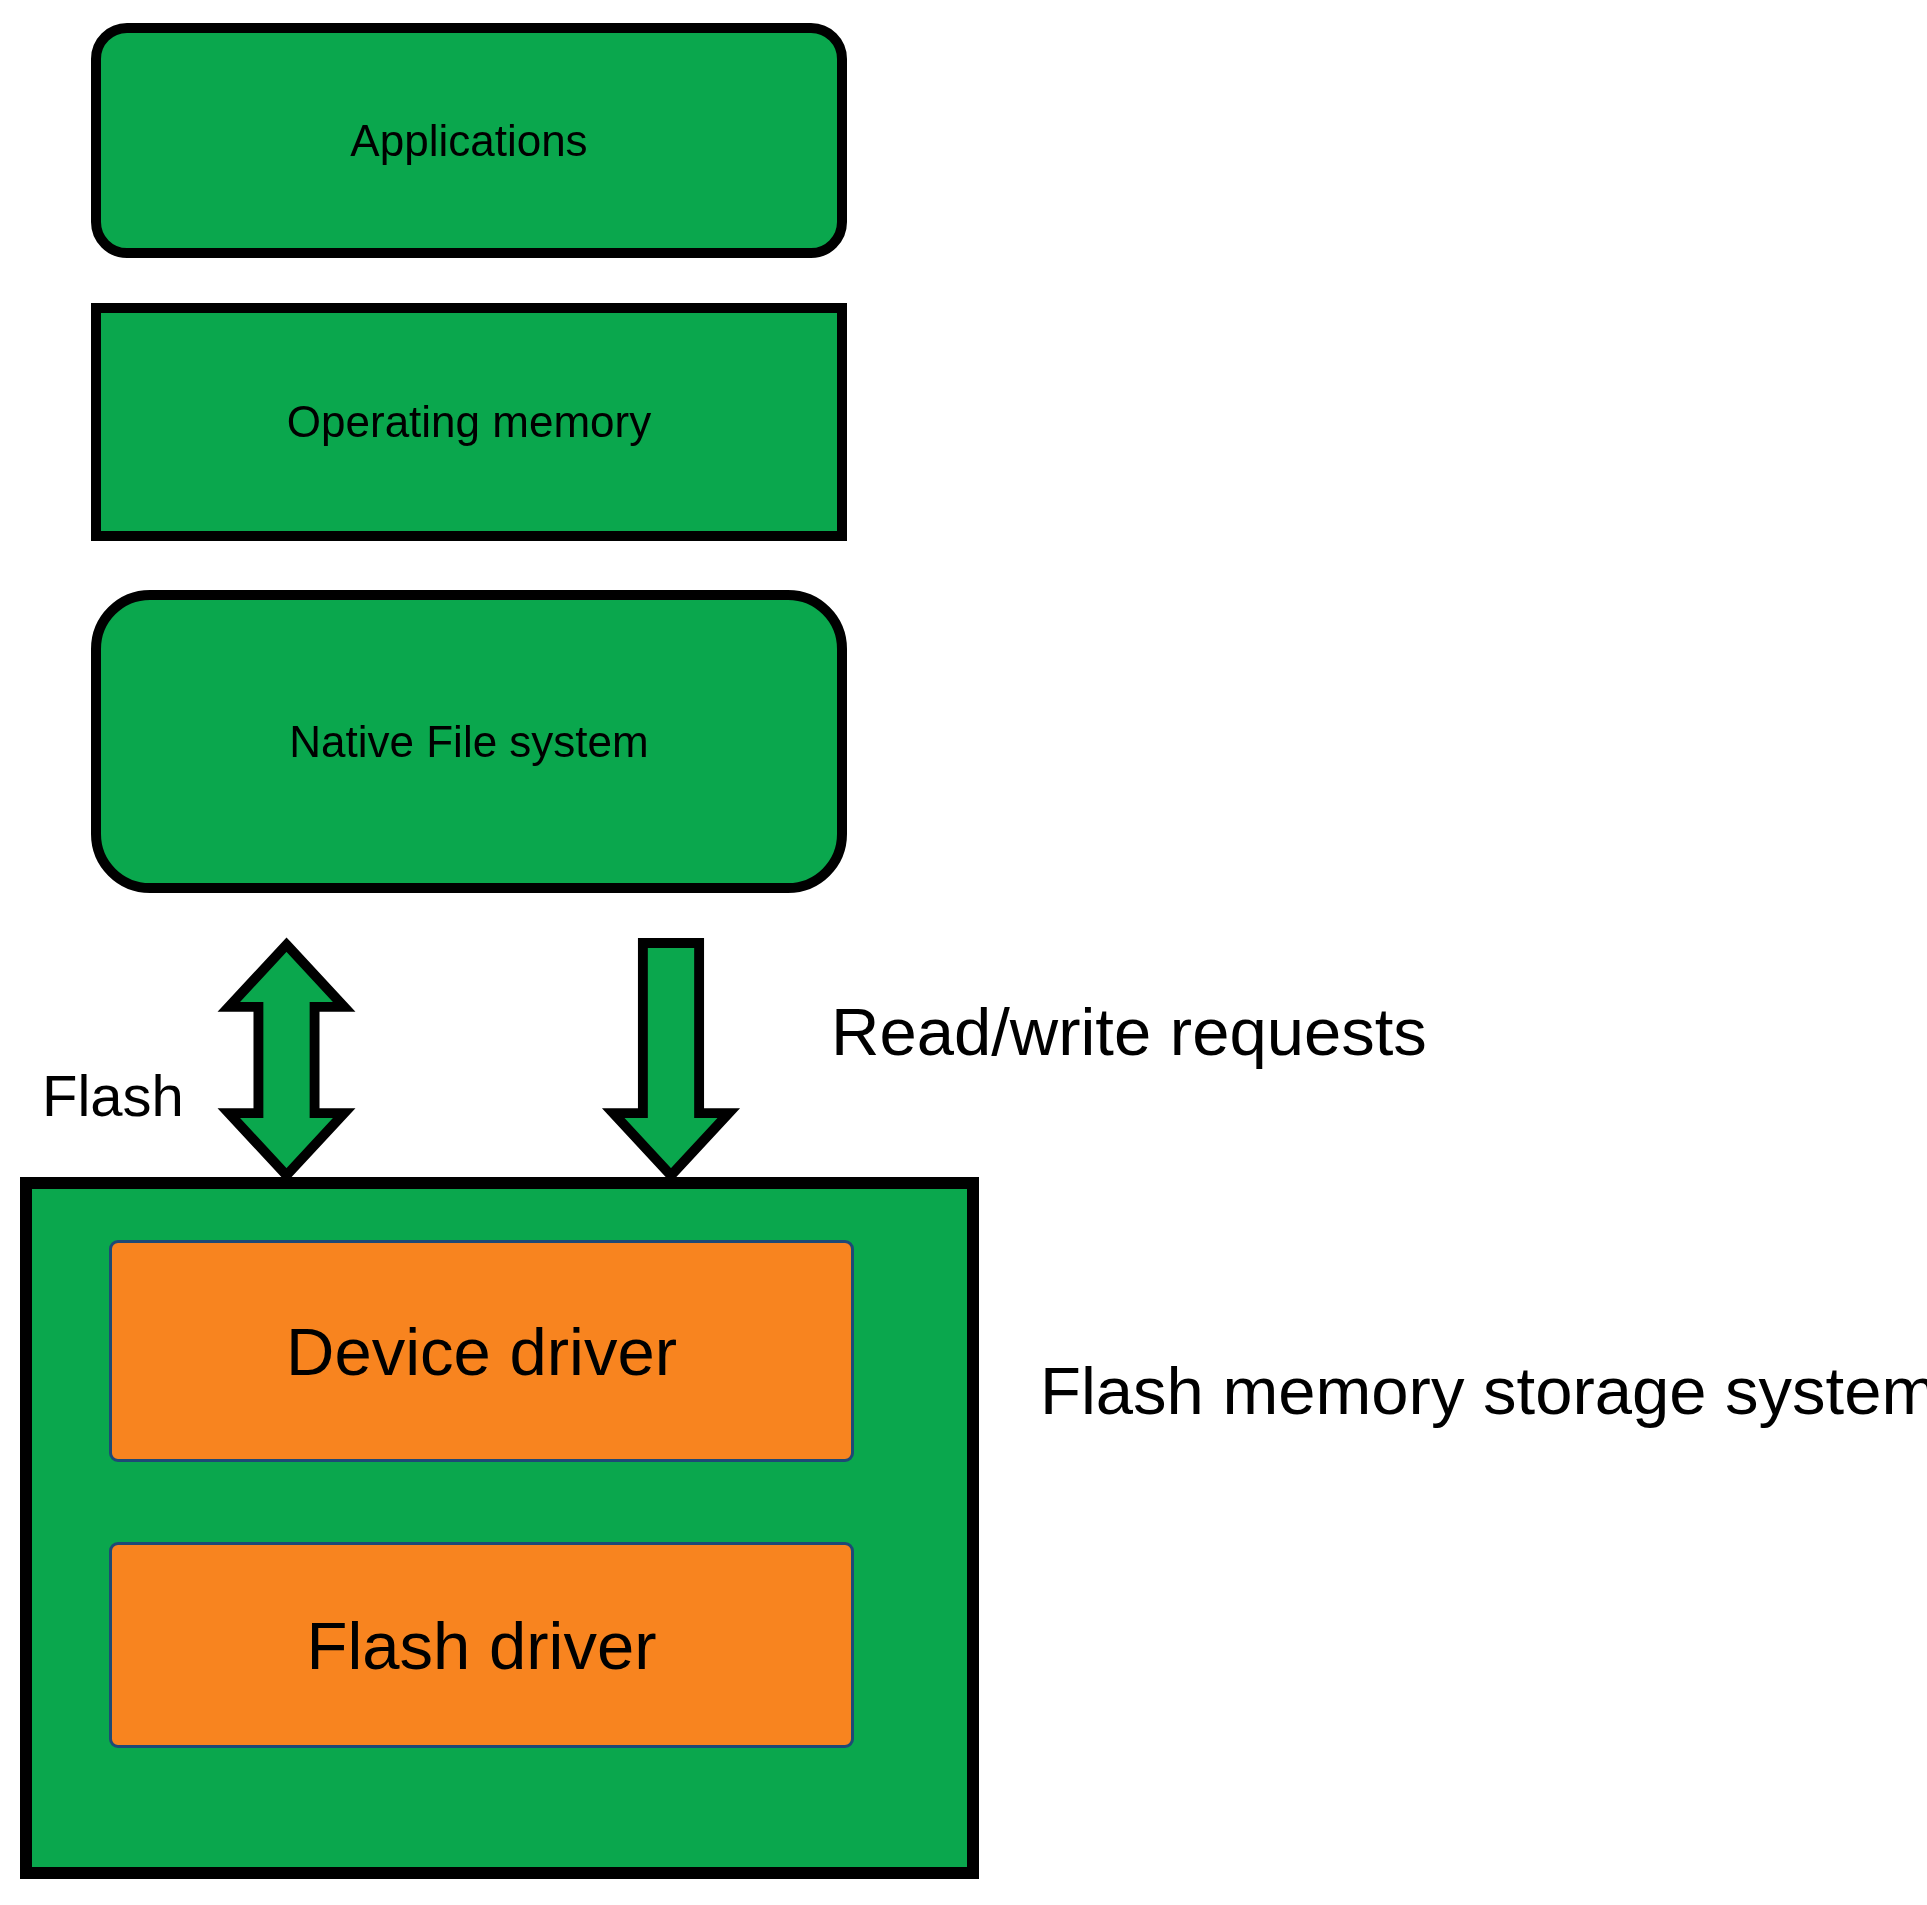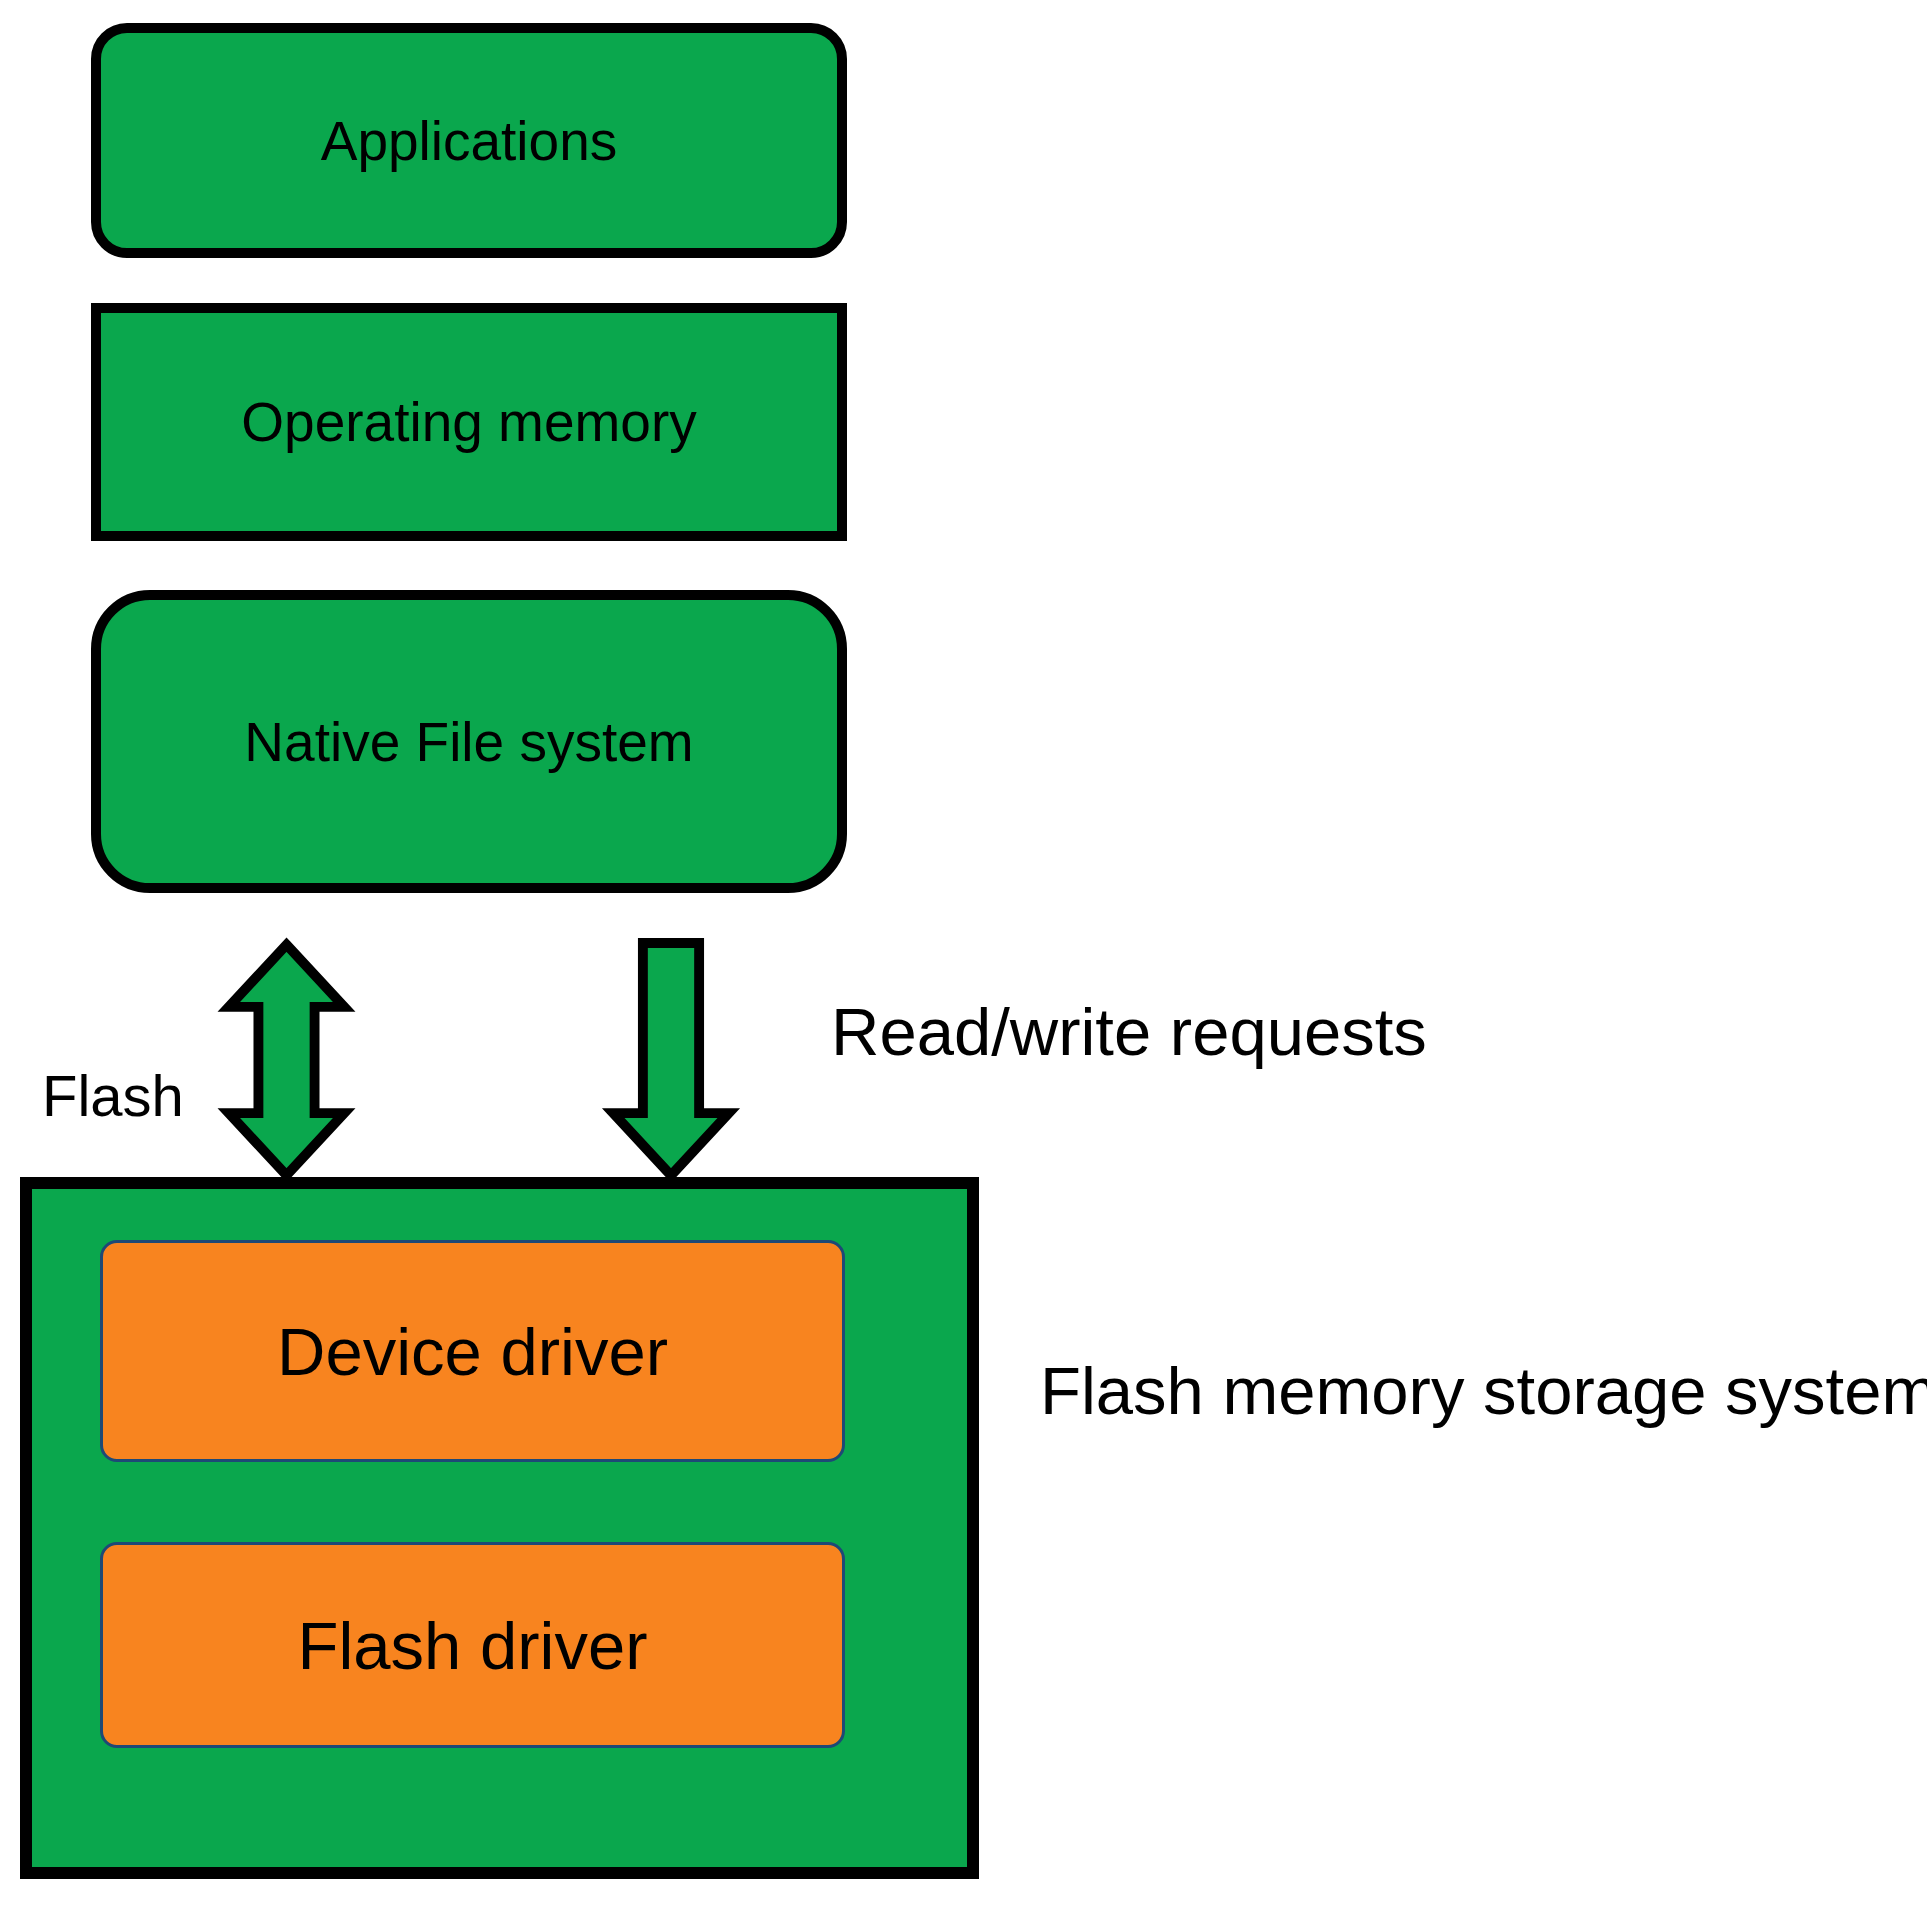--- a/index.html
+++ b/index.html
@@ -23,21 +23,21 @@
   .gbox{
     position:absolute;
     background:var(--green);
     border:10px solid var(--line);
     display:flex;
     align-items:center;
     justify-content:center;
     text-align:center;
   }
   .gbox .lbl{
-    font-size:55px;
+    font-size:44px;
     color:var(--text);
     white-space:nowrap;
   }
   .box-applications{
     left:91px; top:23px; width:756px; height:235px;
     border-radius:36px;
   }
   .box-os{
     left:91px; top:303px; width:756px; height:238px;
     border-radius:0;
@@ -49,25 +49,26 @@
   .big-container{
     position:absolute;
     left:20px; top:1177px; width:959px; height:702px;
     background:var(--green);
     border:12px solid var(--line);
   }
   .obox{
     position:absolute;
     background:var(--orange);
     border:3px solid var(--orange-border);
-    border-radius:17px;
+    border-radius:9px;
     display:flex;
     align-items:center;
     justify-content:center;
     text-align:left;
+    margin-left:9px;
   }
   .obox .lbl{
     font-size:67px;
     color:var(--text);
     white-space:nowrap;
   }
   .box-device-driver{
     left:100px; top:1240px; width:745px; height:222px;
   }
   .box-flash-memory{

